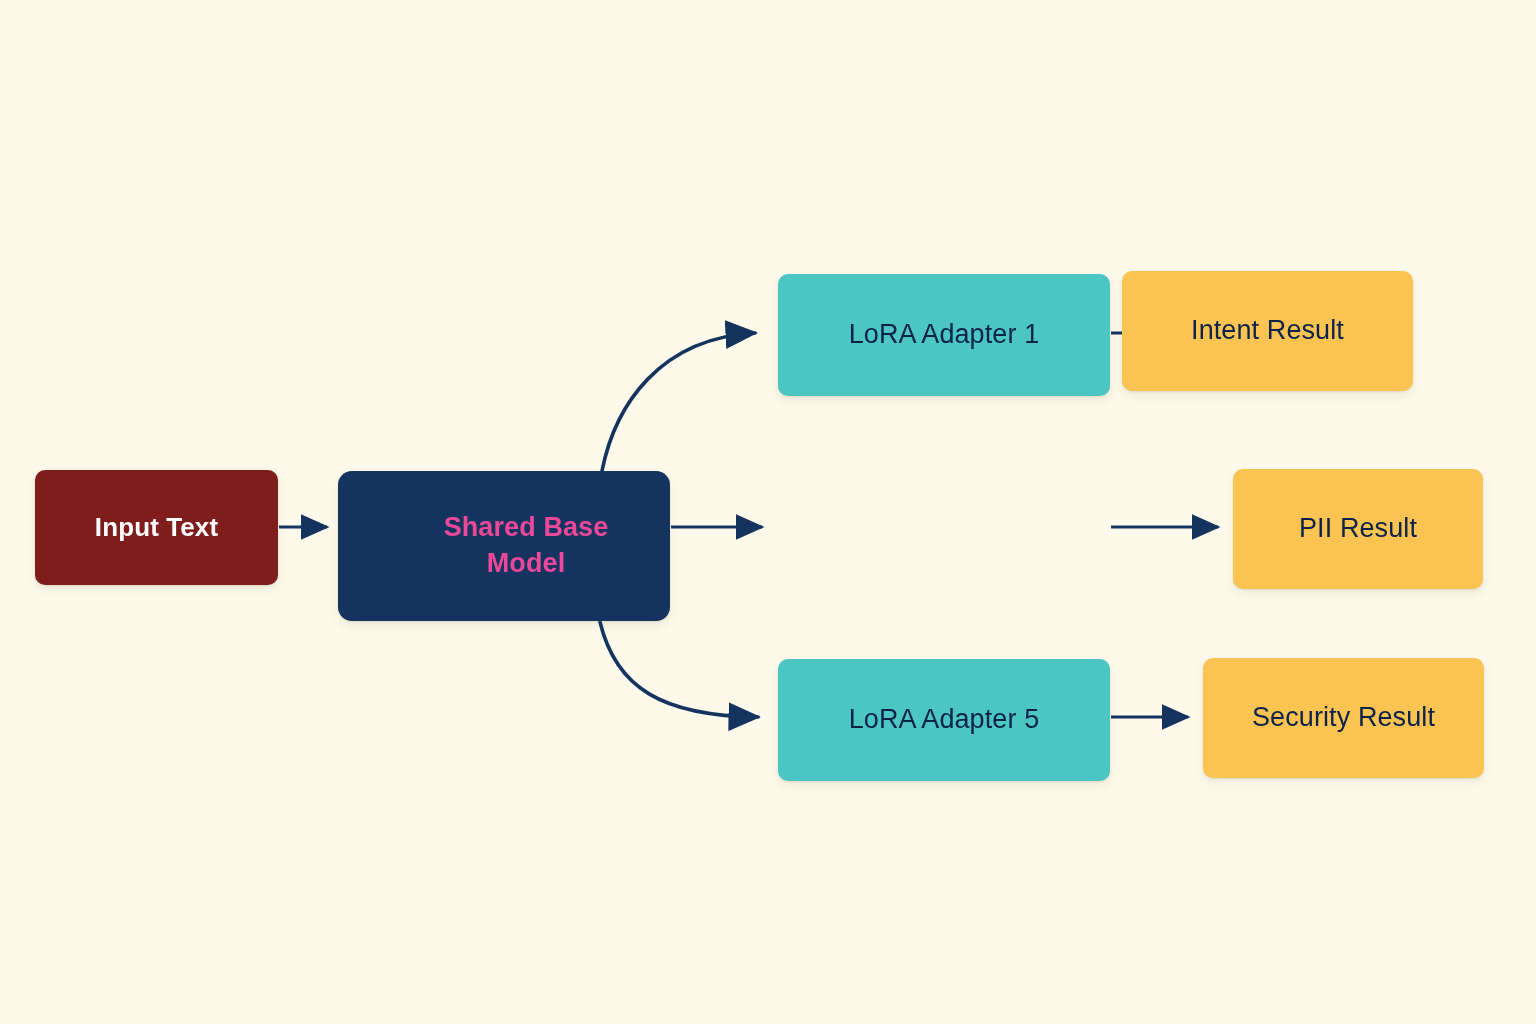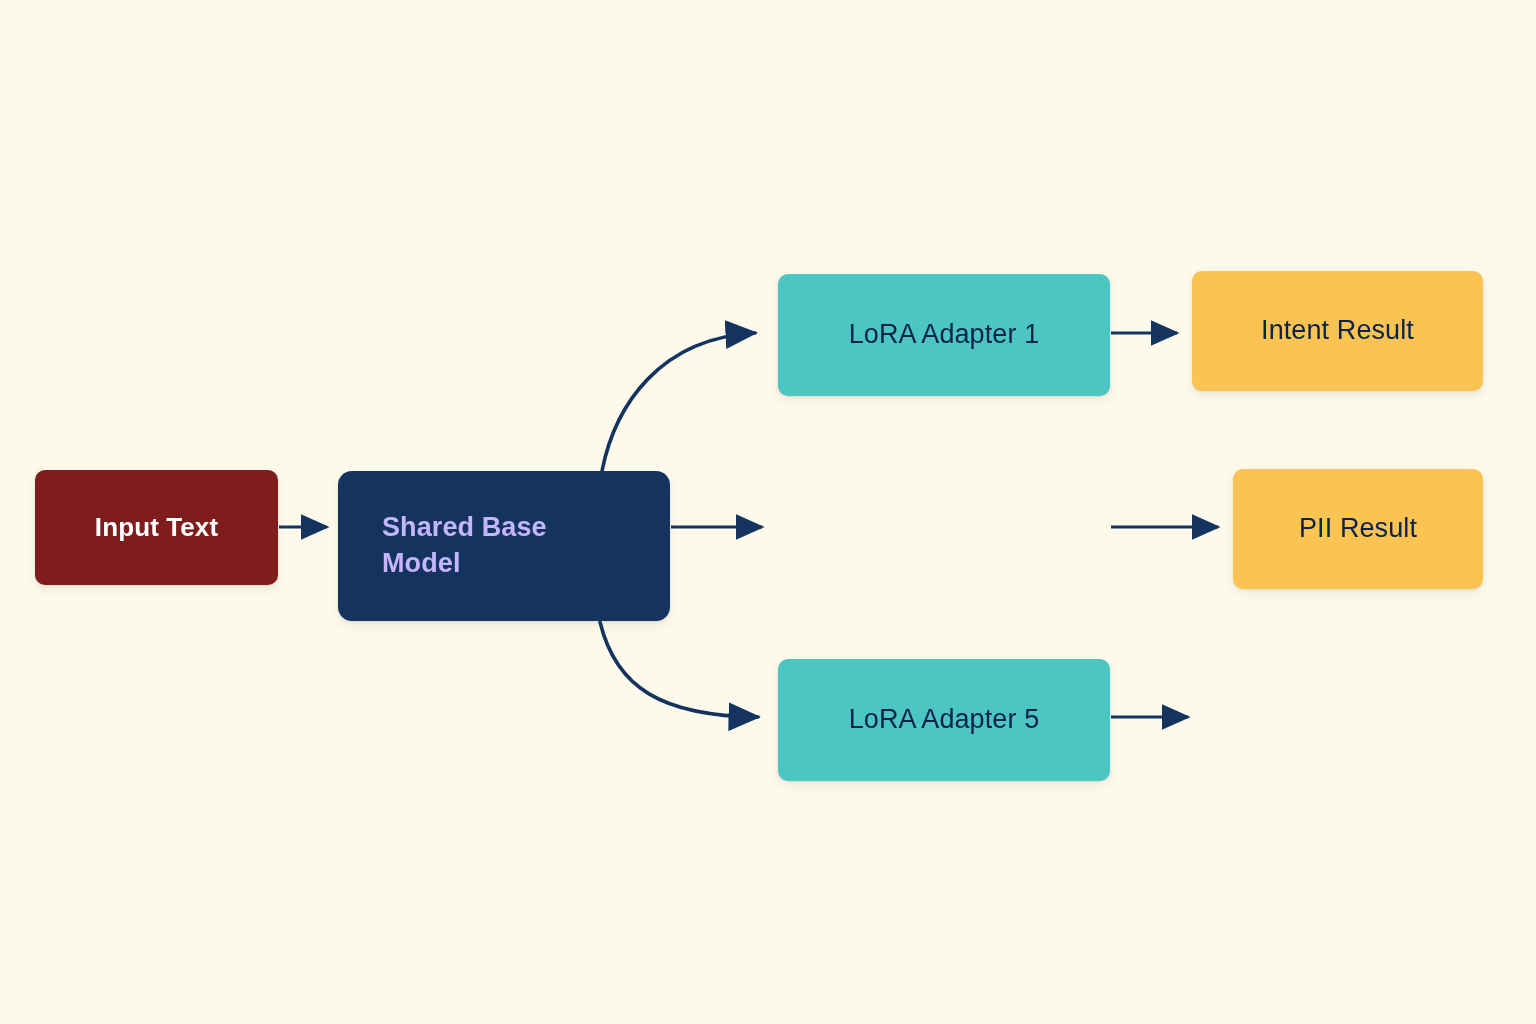--- a/index.html
+++ b/index.html
@@ -60,24 +60,24 @@
   .node-base {
     left: 338px;
     top: 471px;
     width: 332px;
     height: 150px;
     background: #14345F;
     border-radius: 14px;
     justify-content: flex-start;
   }
   .node-base .label {
-    color: #c4b5fd;
+    color: #ec4899;
     font-size: 27px;
     font-weight: 600;
-    text-align: left;
+    text-align: center;
     padding: 0 0 0 44px;
     box-sizing: border-box;
   }
   
   .node-adapter {
     left: 778px;
     width: 332px;
     height: 122px;
     background: #4CC6C2;
     justify-content: center;
@@ -101,21 +101,21 @@
     height: 120px;
   }
   .node-result .label {
     color: #0B2349;
     font-size: 27px;
     font-weight: 500;
     text-align: center;
     padding: 0 14px;
     box-sizing: border-box;
   }
-  .result-1 { left: 1192px; top: 271px; width: 291px; }
+  .result-1 { left: 1122px; top: 271px; width: 291px; }
   .result-2 { left: 1233px; top: 469px; width: 250px; }
   .result-3 { left: 1203px; top: 658px; width: 281px; }
 </style>
 </head>
 <body>
 
 <div id="canvas">
 
   <svg class="edges" viewBox="0 0 1536 1024" width="1536" height="1024" xmlns="http://www.w3.org/2000/svg">
     <defs>
@@ -158,14 +158,17 @@
   </div>
 
   <div class="node node-result result-1">
     <span class="label">Intent Result</span>
   </div>
 
   <div class="node node-result result-2">
     <span class="label">PII Result</span>
   </div>
 
+  <div class="node node-result result-3">
+    <span class="label">Security Result</span>
+  </div>
 
 </div>
 
 </body></html>

